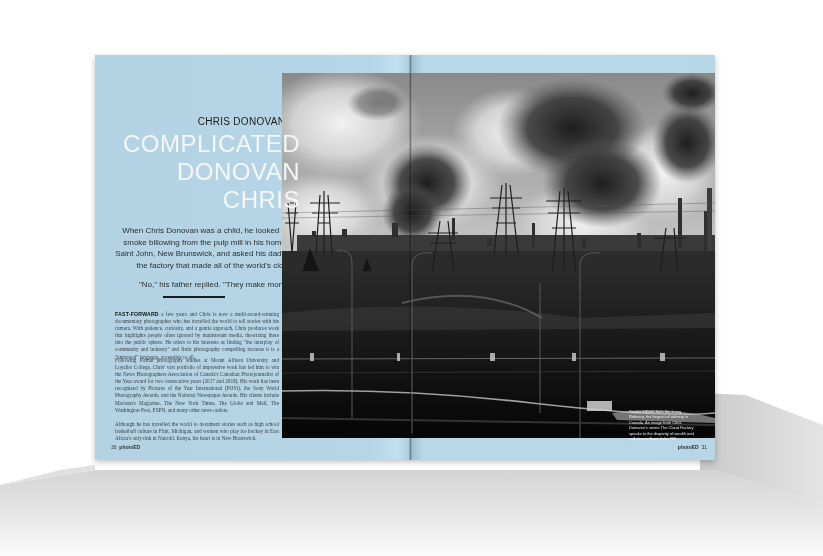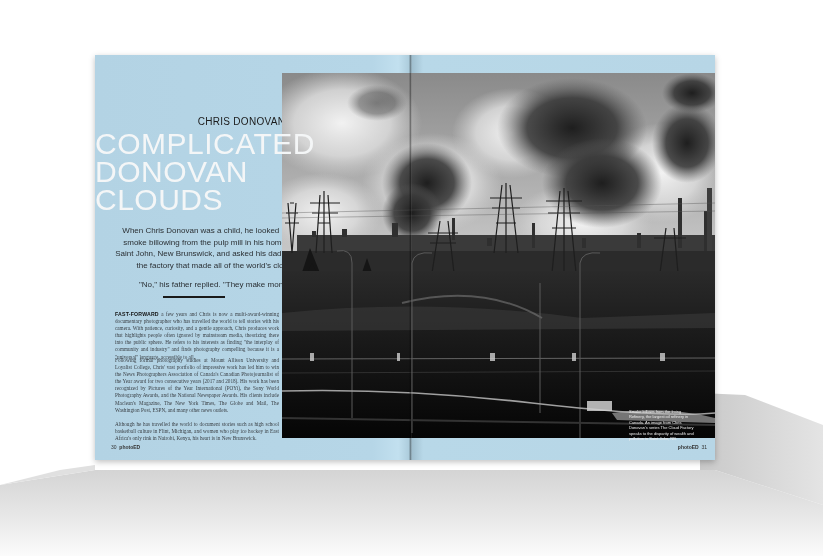--- a/index.html
+++ b/index.html
@@ -28,22 +28,22 @@
   .photo {
     position:absolute; left:187px; top:18px; width:433px; height:365px;
     overflow:hidden; z-index:2;
   }
   .photo svg { display:block; }
   .kicker {
     position:absolute; left:0; width:220px; top:61px; text-align:center;
     font-size:10px; letter-spacing:0.3px; color:#1b1b1b; left:38px;
   }
   .title {
-    position:absolute; left:0; top:75px; width:205px; text-align:left;
-    color:#f4f6f7; font-size:30px; line-height:28px; letter-spacing:0.5px;
+    position:absolute; left:0; top:75px; width:205px; text-align:right;
+    color:#f4f6f7; font-size:24px; line-height:28px; letter-spacing:0.5px;
     font-weight:normal; z-index:3;
   }
   .lede {
     position:absolute; left:20px; top:170px; width:205px; text-align:center;
     font-size:8px; line-height:11.5px; color:#2a2f33;
   }
   .quote {
     position:absolute; left:20px; top:225px; width:205px; text-align:center;
     font-size:8px; color:#2a2f33;
   }
@@ -83,21 +83,21 @@
   <polygon points="700,393 745,395 823,425 823,505 715,470 700,470" fill="url(#wallR)"></polygon>
   <polygon points="0,485 60,470 95,465 95,470" fill="#e0e0e0"></polygon>
 </svg>
 
 <div class="spread">
   <div class="page left">
     <div class="kicker">CHRIS DONOVAN:</div>
     <div class="title">
       <div>COMPLICATED</div>
       <div>DONOVAN</div>
-      <div>CLOUDS</div>
+      <div>CHRIS</div>
     </div>
     <div class="lede">When Chris Donovan was a child, he looked up at the smoke billowing from the pulp mill in his hometown of Saint John, New Brunswick, and asked his dad if that was the factory that made all of the world's clouds.</div>
     <div class="quote">"No," his father replied. "They make money."</div>
     <div class="rule"></div>
 
     <div class="body" style="top:256px;"><b>FAST-FORWARD</b><span> a few years and Chris is now a multi-award-winning documentary photographer who has travelled the world to tell stories with his camera. With patience, curiosity, and a gentle approach, Chris produces work that highlights people often ignored by mainstream media, theorizing there into the public sphere. He refers to his interests as finding "the interplay of community and industry" and finds photography compelling because it is a "universal" language, accessible to all.</span></div>
     <div class="body" style="top:302px;">Following formal photography studies at Mount Allison University and Loyalist College, Chris' vast portfolio of impressive work has led him to win the News Photographers Association of Canada's Canadian Photojournalist of the Year award for two consecutive years (2017 and 2018). His work has been recognized by Pictures of the Year International (POYi), the Sony World Photography Awards, and the National Newspaper Awards. His clients include Maclean's Magazine, The New York Times, The Globe and Mail, The Washington Post, ESPN, and many other news outlets.</div>
     <div class="body" style="top:366px;">Although he has travelled the world to document stories such as high school basketball culture in Flint, Michigan, and women who play ice hockey in East Africa's only rink in Nairobi, Kenya, his heart is in New Brunswick.</div>
 
     <div class="folio" style="left:16px;">

